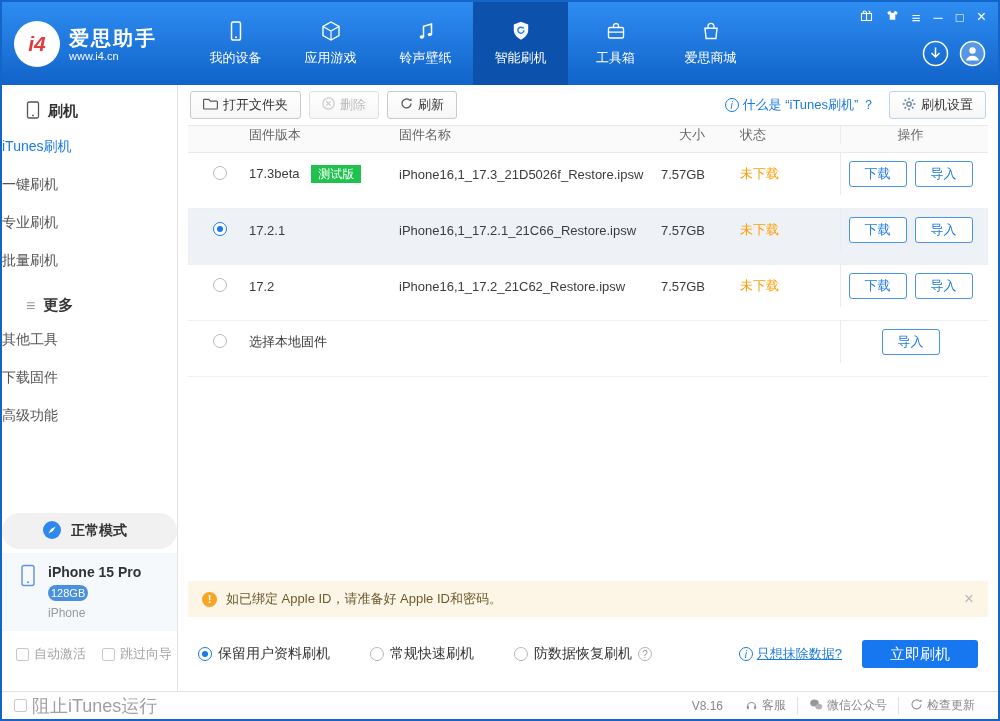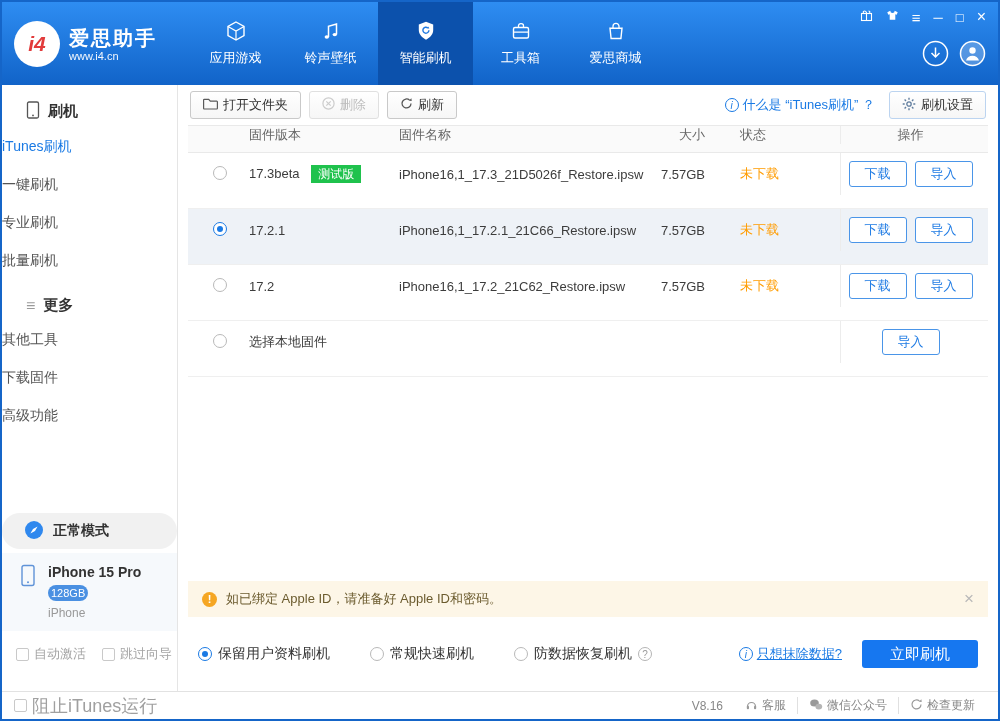--- a/index.html
+++ b/index.html
@@ -21,21 +21,21 @@
   .top-circles { position:absolute; top:38px; right:12px; display:flex; gap:10px; }
   .circle-ico { width:27px; height:27px; cursor:pointer; }
 
   
   .body { flex:1; display:flex; min-height:0; }
   .sidebar { width:176px; flex:0 0 176px; border-right:1px solid #e5e5e5; display:flex; flex-direction:column; background:#fff; }
   .side-title { display:flex; align-items:center; gap:8px; margin:16px 0 6px 24px; font-size:15px; font-weight:bold; color:#333; }
   .side-item { height:38px; display:flex; align-items:center; font-size:14px; color:#555; cursor:pointer; }
   .side-item.active { color:#1a7ae4; }
   .menu-glyph { color:#9a9a9a; font-size:16px; }
-  .mode-block { margin-top:auto; height:36px; background:#f1f1f1; display:flex; align-items:center; gap:9px; padding-left:22px; font-size:14px; font-weight:bold; color:#333; cursor:pointer;border-radius:18px; }
+  .mode-block { margin-top:auto; height:36px; background:#f1f1f1; display:flex; align-items:center; gap:9px; padding-left:40px; font-size:14px; font-weight:bold; color:#333; cursor:pointer;border-radius:18px; }
   .device-block { margin-top:4px; background:#f6f9fc; padding:11px 0 11px 16px; display:flex; gap:10px; }
   .device-info { display:flex; flex-direction:column; gap:5px; }
   .device-name { font-size:14px; font-weight:bold; color:#333; }
   .cap-badge { align-self:flex-start; background:#4a90e2; color:#fff; font-size:11px; padding:2px 3px; border-radius:9px; }
   .device-type { font-size:12px; color:#999; }
   .side-checks { margin:14px 0 28px 14px; display:flex; gap:16px; font-size:13px; color:#a5a5a5; }
   .check { display:flex; align-items:center; gap:5px; cursor:pointer; }
   .cb { width:13px; height:13px; border:1px solid #c9c9c9; border-radius:2px; background:#fff; display:inline-block; }
 
   
@@ -95,20 +95,29 @@
       <div>
         <div class="logo-name">爱思助手</div>
         <div class="logo-site">www.i4.cn</div>
       </div>
     </div>
 
     <nav class="nav">
       <div class="nav-item">
         <span>
           <svg width="22" height="22" viewBox="0 0 22 22">
+              <rect x="6.5" y="2" width="9" height="18" rx="1.8" fill="none" stroke="#fff" stroke-width="1.5"></rect>
+              <circle cx="11" cy="17.2" r="1" fill="#fff"></circle>
+            </svg>
+        </span>
+        <span>我的设备</span>
+      </div>
+      <div class="nav-item">
+        <span>
+          <svg width="22" height="22" viewBox="0 0 22 22">
               <path d="M11 2l8 4.5v9L11 20l-8-4.5v-9z" fill="none" stroke="#fff" stroke-width="1.4"></path>
               <path d="M3 6.5l8 4.5 8-4.5M11 11v9" fill="none" stroke="#fff" stroke-width="1.2"></path>
             </svg>
         </span>
         <span>应用游戏</span>
       </div>
       <div class="nav-item">
         <span>
           <svg width="22" height="22" viewBox="0 0 22 22">
               <path d="M8.5 17V6.2L16.5 4v10.6" fill="none" stroke="#fff" stroke-width="1.5"></path>

